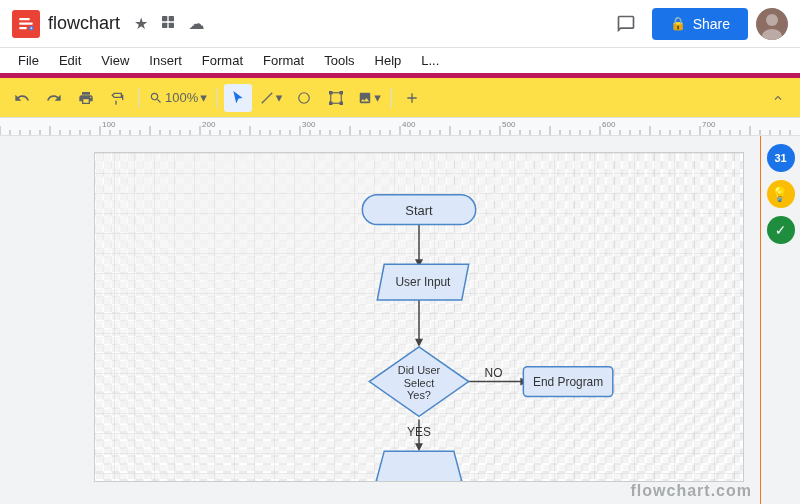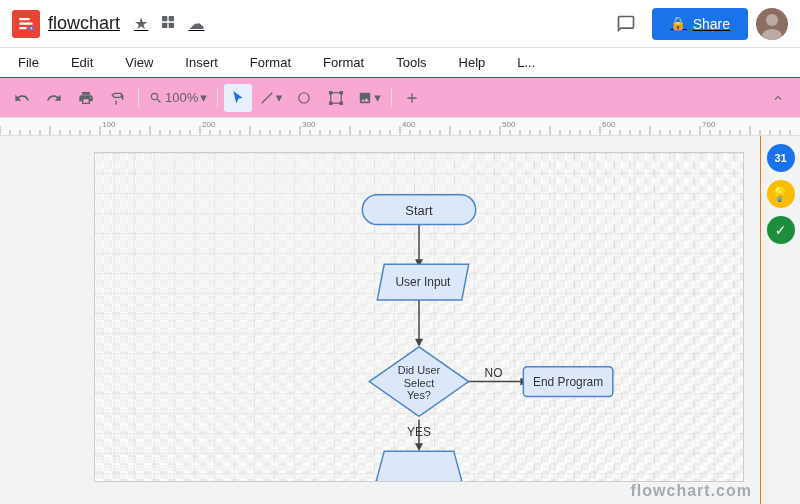--- a/index.html
+++ b/index.html
@@ -3,49 +3,48 @@
   <meta charset="utf-8">
   <style>
     * { margin: 0; padding: 0; box-sizing: border-box; }
     body { width: 800px; height: 504px; overflow: hidden; font-family: Arial, sans-serif; background: #f1f3f4; }
 
     
     #title-bar {
       display: flex; align-items: center; height: 48px;
       background: #fff; padding: 0 12px; border-bottom: 1px solid #e0e0e0;
       gap: 8px;
-      text-decoration: underline;
     }
     #app-icon { width: 28px; height: 28px; background: #ea4335; border-radius: 3px;
       display: flex; align-items: center; justify-content: center; flex-shrink: 0; }
     #app-icon svg { width: 18px; height: 18px; }
     #doc-title { font-size: 18px; color: #202124; font-weight: 400; margin-right: 4px; }
     .title-icon { color: #5f6368; font-size: 16px; cursor: pointer; margin: 0 2px; }
     .spacer { flex: 1; }
     #chat-btn { width: 36px; height: 36px; border: none; background: transparent; cursor: pointer;
       display: flex; align-items: center; justify-content: center; color: #5f6368; font-size: 20px; }
     #share-btn { background: #1a73e8; color: #fff; border: none; border-radius: 4px;
       padding: 8px 18px; font-size: 14px; cursor: pointer; display: flex; align-items: center; gap: 6px; }
     #share-btn .lock-icon { font-size: 13px; }
     #avatar { width: 32px; height: 32px; border-radius: 50%; background: #aaa;
       overflow: hidden; flex-shrink: 0; }
 
     
     #menu-bar {
       display: flex; align-items: center; height: 30px;
-      background: #fff; padding: 0 8px; gap: 12px;
-      border-bottom: 1px solid #be185d;
+      background: #fff; padding: 0 8px; gap: 0;
+      border-bottom: 5px solid #be185d;
     }
     .menu-item { padding: 4px 10px; font-size: 13px; color: #202124; cursor: pointer;
       border-radius: 3px; white-space: nowrap; }
 
     
     #toolbar {
       display: flex; align-items: center; height: 40px;
-      background: #f9a8d4; padding: 0 8px; gap: 4px;
+      background: #fde047; padding: 0 8px; gap: 4px;
       border-bottom: 1px solid #e0e0e0;
       position: relative;
     }
     .tb-btn { width: 28px; height: 28px; border: none; background: transparent; cursor: pointer;
       display: flex; align-items: center; justify-content: center; color: #5f6368;
       font-size: 16px; border-radius: 3px; flex-shrink: 0; }
     .tb-divider { width: 1px; height: 20px; background: #dadce0; margin: 0 2px; }
     .tb-dropdown { display: flex; align-items: center; gap: 2px; padding: 0 4px;
       height: 28px; border-radius: 3px; cursor: pointer; }
     .tb-dropdown span { font-size: 13px; color: #5f6368; }

